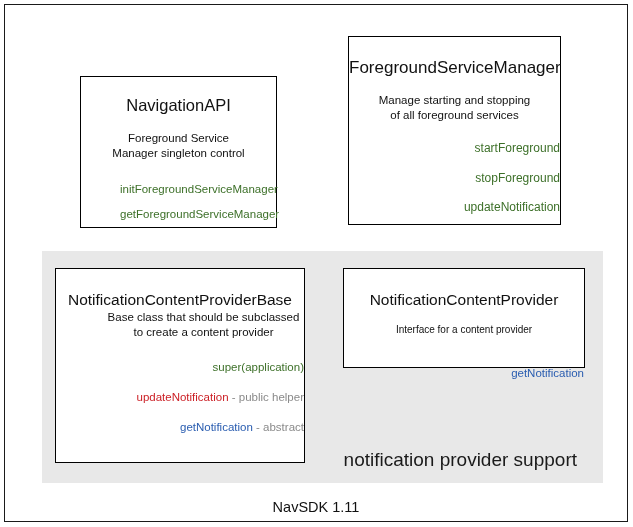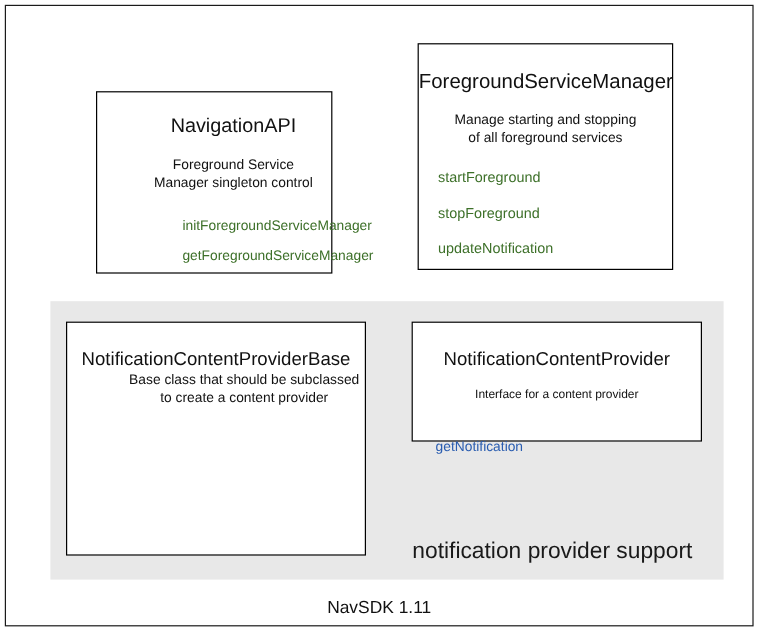--- a/index.html
+++ b/index.html
@@ -60,33 +60,34 @@
     white-space: nowrap;
   }
   .box-desc {
     text-align: center;
     color: #111111;
     line-height: 1.28;
   }
   .method-list {
     display: flex;
     flex-direction: column;
+    text-align: right;
   }
   .method {
     white-space: nowrap;
     line-height: 1.2;
   }
   .m-green { color: #3d7029; }
   .m-red   { color: #cc2127; }
   .m-blue  { color: #2a5db0; }
   .m-note  { color: #8a8a8a; }
 
   
   #box-navigation-api {
-    left: 75px; top: 71px; width: 197px; height: 152px; padding-left: 32px;
+    left: 75px; top: 71px; width: 197px; height: 152px;
   }
   #box-navigation-api .box-title { font-size: 16.5px; margin-top: 19px; }
   #box-navigation-api .box-desc  { font-size: 11.5px; margin-top: 16px; }
   #box-navigation-api .method-list { margin-top: 23px; padding-left: 14px; gap: 11px; }
   #box-navigation-api .method { font-size: 11.5px; margin-left: 25px; }
 
   
   #box-foreground-service-manager {
     left: 343px; top: 31px; width: 213px; height: 189px;
   }
@@ -168,20 +169,31 @@
         </div>
       </div>
     </div>
 
     <div class="uml-box" id="box-notification-content-provider-base">
       <div class="box-title">NotificationContentProviderBase</div>
       <div class="box-desc">
         <div>Base class that should be subclassed</div>
         <div>to create a content provider</div>
       </div>
+      <div class="method-list">
+        <div class="method">
+          <span class="m-green">super(application)</span><span class="m-note"></span>
+        </div>
+        <div class="method">
+          <span class="m-red">updateNotification</span><span class="m-note"> - public helper</span>
+        </div>
+        <div class="method">
+          <span class="m-blue">getNotification</span><span class="m-note"> - abstract</span>
+        </div>
+      </div>
     </div>
 
     <div class="uml-box" id="box-notification-content-provider">
       <div class="box-title">NotificationContentProvider</div>
       <div class="box-desc">
         <div>Interface for a content provider</div>
       </div>
       <div class="method-list">
         <div class="method">
           <span class="m-blue">getNotification</span><span class="m-note"></span>

